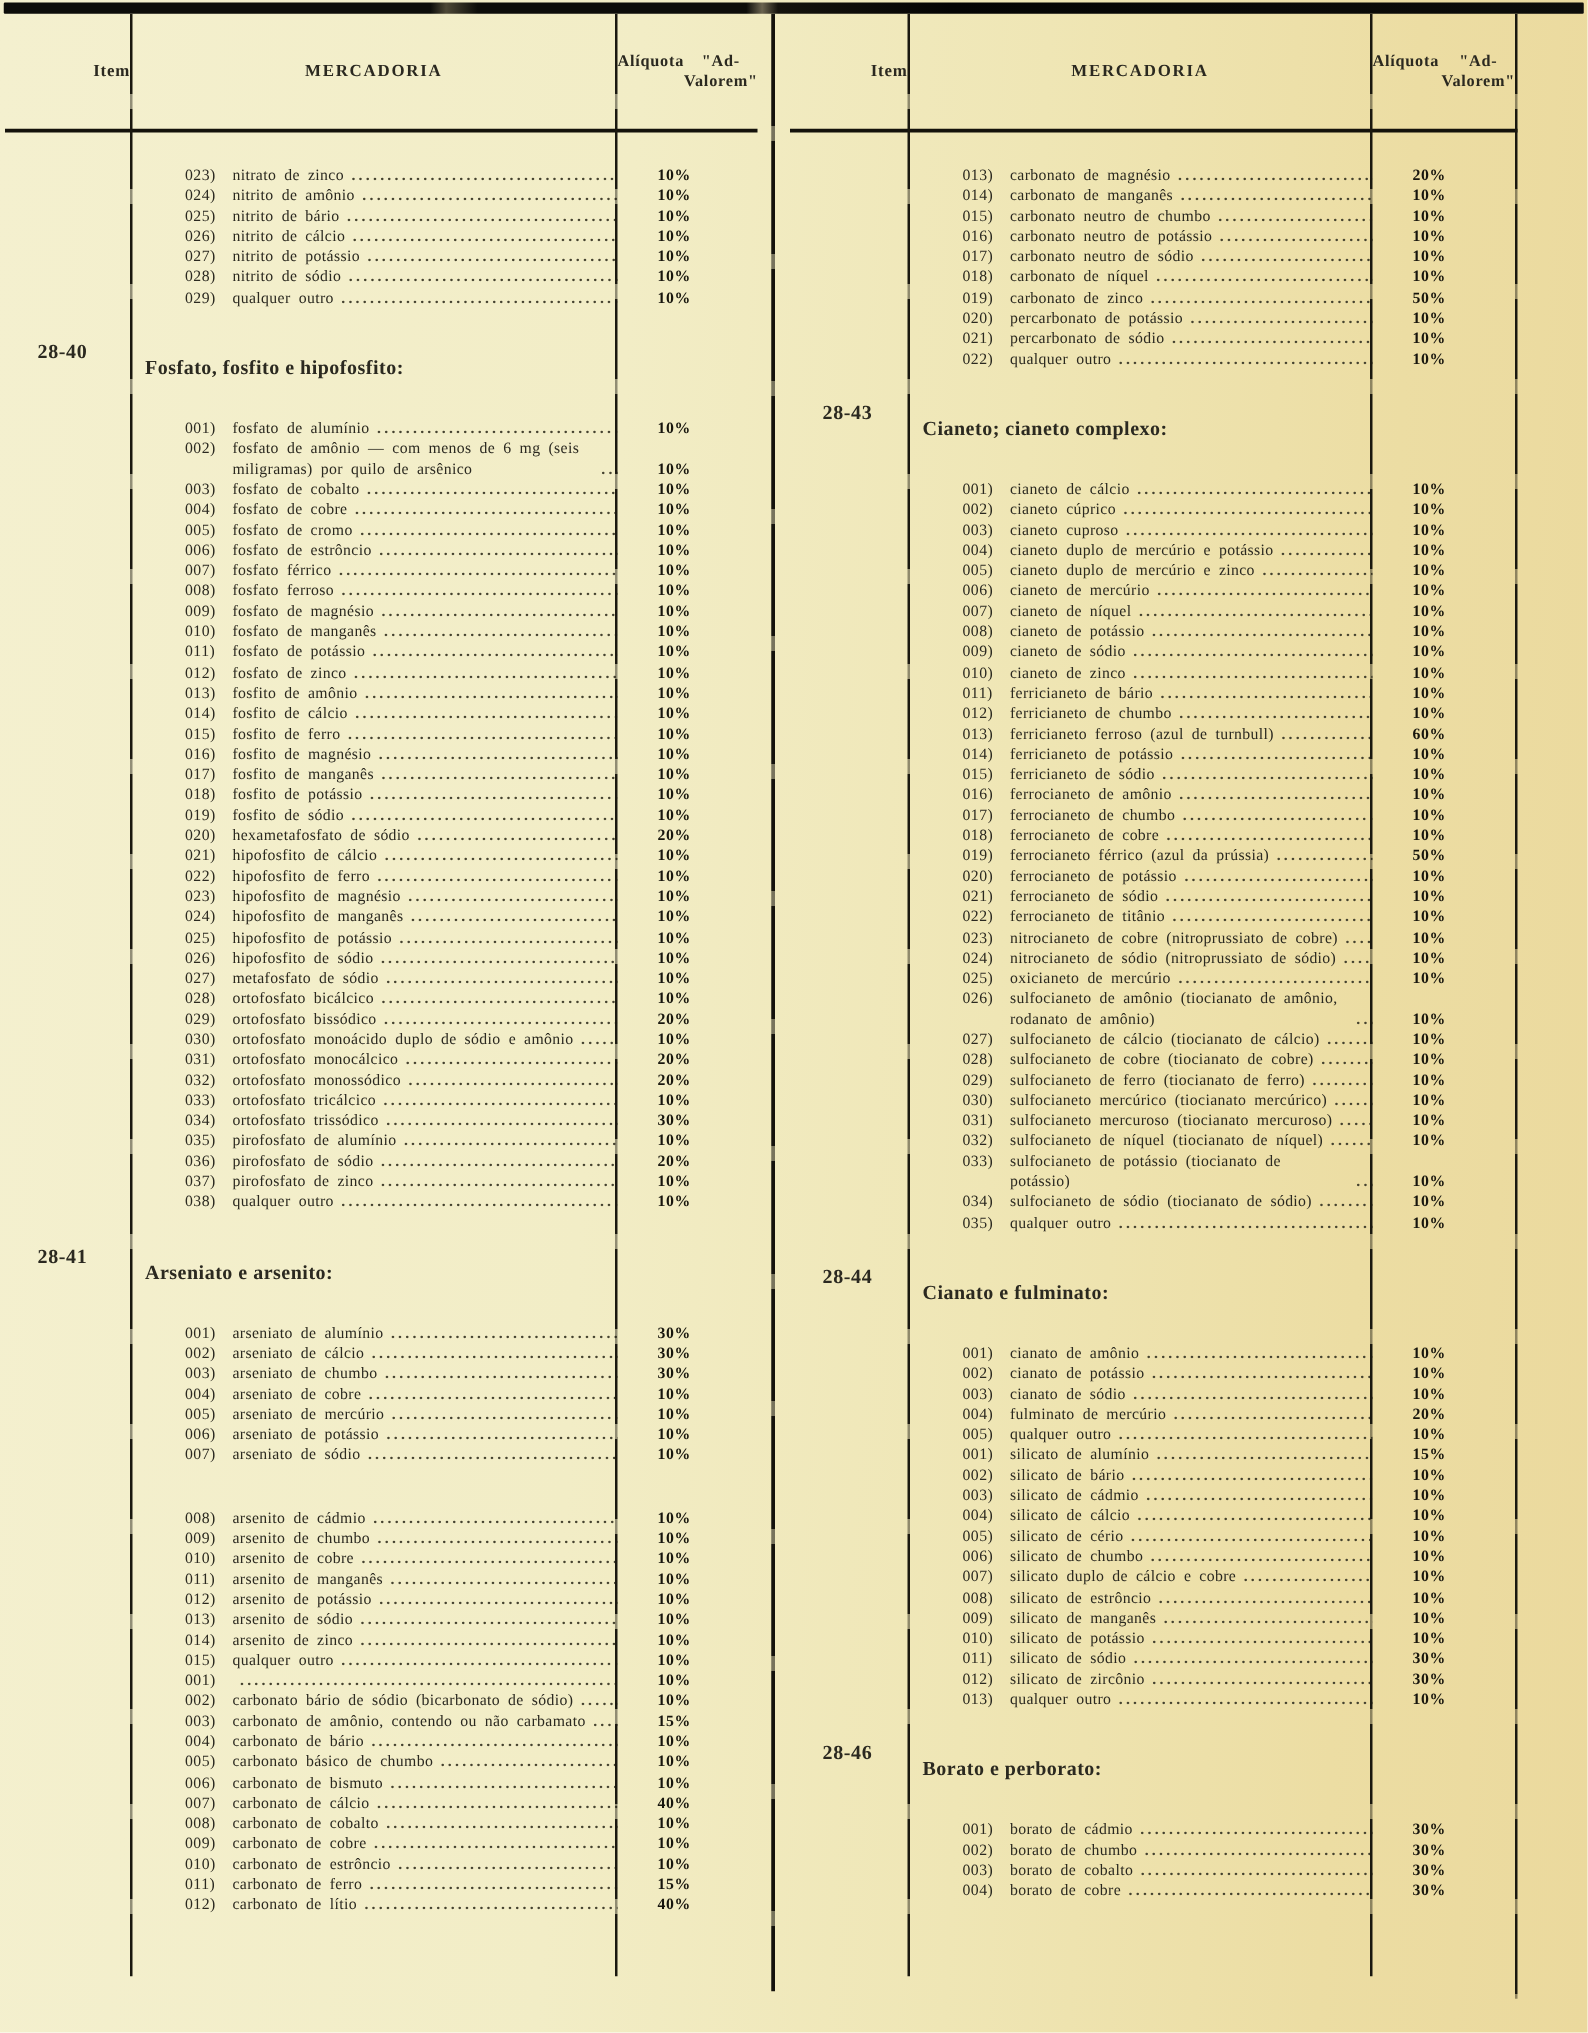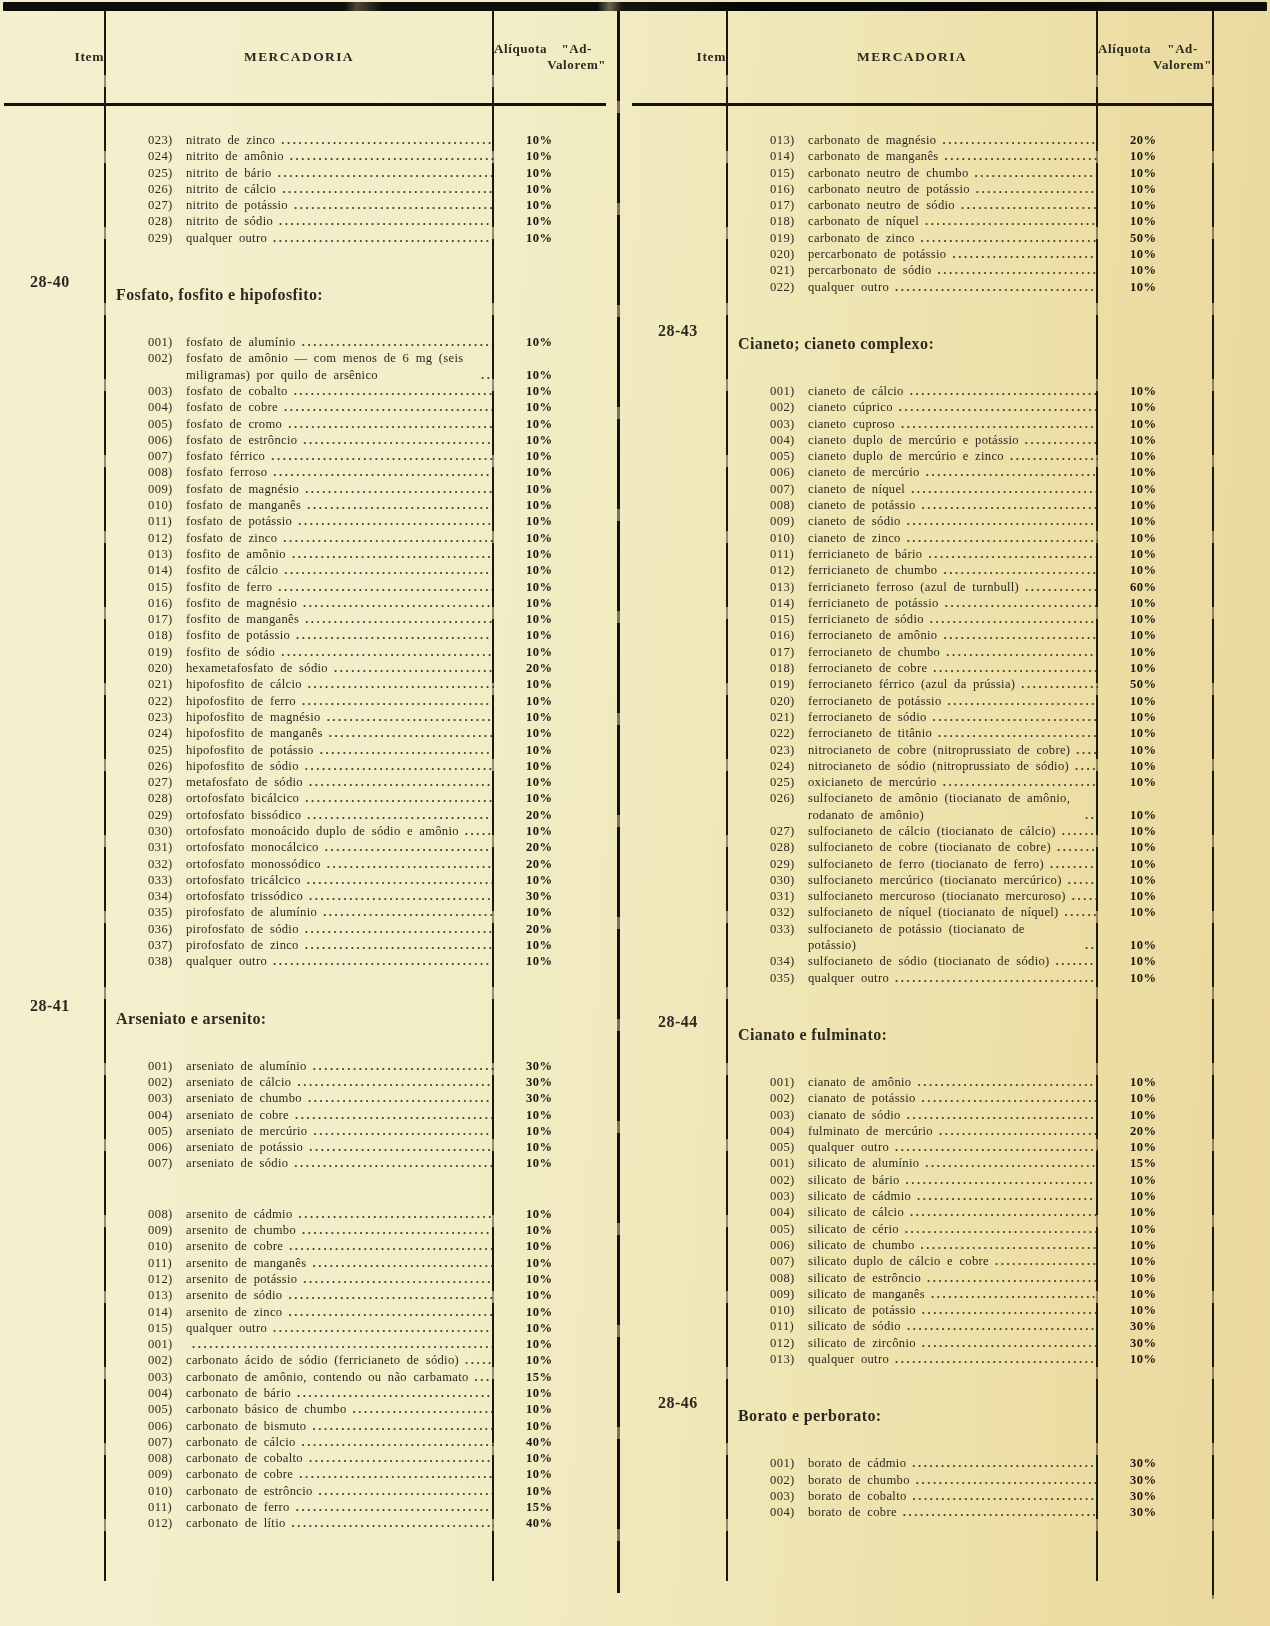--- a/index.html
+++ b/index.html
@@ -621,21 +621,21 @@
           <div class="c-body">
             <span class="num">001)</span>
             <span class="leader">..........................................................................................</span>
           </div>
           <div class="c-val">10%</div>
         </div>
         <div class="row">
           <div class="c-code"></div>
           <div class="c-body">
             <span class="num">002)</span>
-            <span class="txt">carbonato ácido de sódio (ferricianeto de sódio)</span>
+            <span class="txt">carbonato bário de sódio (bicarbonato de sódio)</span>
             <span class="leader">..........................................................................................</span>
           </div>
           <div class="c-val">10%</div>
         </div>
         <div class="row">
           <div class="c-code"></div>
           <div class="c-body">
             <span class="num">003)</span>
             <span class="txt">carbonato de amônio, contendo ou não carbamato</span>
             <span class="leader">..........................................................................................</span>

